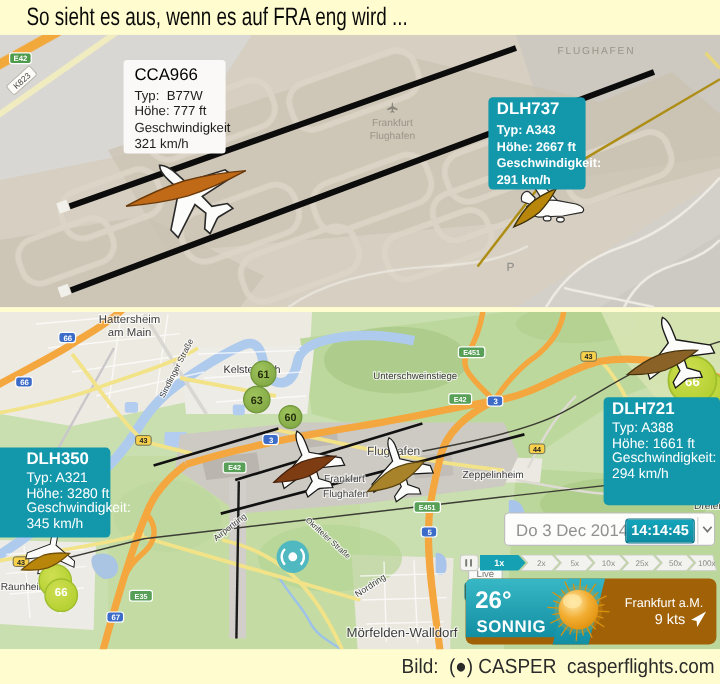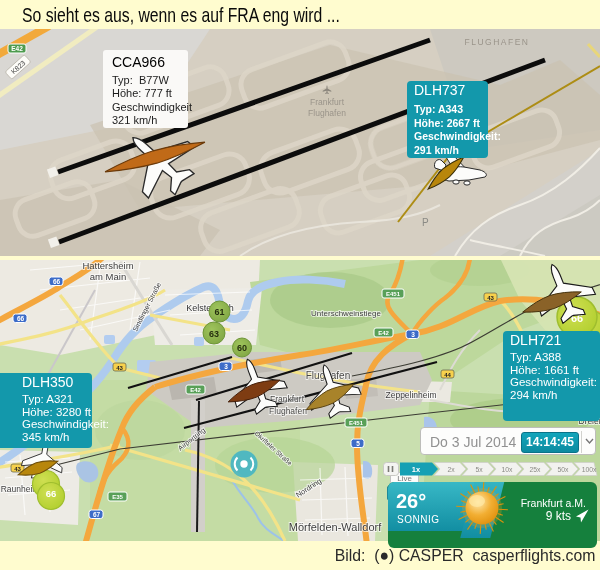--- a/index.html
+++ b/index.html
@@ -1,20 +1,20 @@
 <!DOCTYPE html>
 <html><head><meta charset="utf-8">
 <style>
   html,body{margin:0;padding:0;}
   body{width:600px;height:570px;background:#fffccf;font-family:"Liberation Sans",sans-serif;overflow:hidden;}
   #page{position:relative;width:600px;height:570px;}
   #title{position:absolute;left:22px;top:3px;font-size:21px;color:#0a0a0a;white-space:nowrap;transform:scaleX(0.75);transform-origin:0 0;}
   #mapsvg{position:absolute;left:0;top:0;}
   .ibox{position:absolute;background:#1398ab;color:#fff;border-radius:4px;padding:3px 0 0 7px;font-size:11.5px;line-height:12.4px;box-sizing:border-box;white-space:nowrap;}
-  .ibox .t{display:block;font-size:14px;font-weight:normal;margin:0 0 5px 0;}
+  .ibox .t{display:block;font-size:14px;font-weight:bold;margin:0 0 5px 0;}
   .ibox.bold{font-weight:bold;font-size:10.5px;line-height:13.8px;}
   #cca{position:absolute;left:103px;top:50px;width:85px;height:78px;background:#faf9f7;color:#1c1c1c;border-radius:3px;font-size:11px;line-height:13.2px;padding:6px 0 0 9px;white-space:nowrap;box-sizing:border-box;}
   #cca .t{display:block;color:#000;font-size:14px;margin-bottom:5px;}
   #dlh737{left:407px;top:81px;width:81px;height:77px;}
   #dlh350{left:0px;top:373px;width:92px;height:75px;border-radius:0 4px 4px 0;padding-left:22px;}
   #dlh721{left:503px;top:331px;width:97px;height:90px;}
   
   .wbtn{position:absolute;box-sizing:border-box;border-radius:3px;text-align:center;margin-top:44px;}
   #live{left:390px;top:428px;width:29px;height:13px;background:#fcfcfa;border:1px solid #c2c2c2;color:#777;font-size:8px;line-height:11px;}
   #replay{left:387px;top:441px;width:32px;height:16px;background:#000000;border:1px solid #1d8a9c;color:#fff;font-size:8.5px;line-height:14px;}
@@ -298,21 +298,21 @@
     </g>
   </g>
   </svg>
   <div id="cca"><span class="t">CCA966</span>Typ:&nbsp; B77W<br>Höhe: 777 ft<br>Geschwindigkeit<br>321 km/h</div>
   <div id="dlh737" class="ibox bold"><span class="t">DLH737</span>Typ: A343<br>Höhe: 2667 ft<br>Geschwindigkeit:<br>291 km/h</div>
   <div id="dlh350" class="ibox"><span class="t">DLH350</span>Typ: A321<br>Höhe: 3280 ft<br>Geschwindigkeit:<br>345 km/h</div>
   <div id="dlh721" class="ibox"><span class="t">DLH721</span>Typ: A388<br>Höhe: 1661 ft<br>Geschwindigkeit:<br>294 km/h</div>
   <div id="live" class="wbtn">Live</div>
   <div id="replay" class="wbtn">Replay</div>
   <div id="datebar">
-    <span class="d">Do 3 Jul 2014</span>
+    <span class="d">Do 3 Dec 2014</span>
     <span class="tm">14:14:45</span>
     <span class="sep"></span>
     <svg class="chv" width="10" height="8">
         <path d="M1,1 L4.5,5 L8,1" stroke="#777" stroke-width="1.4" fill="none"></path>
       </svg>
   </div>
   <svg style="position:absolute;left:383px;top:462px" width="215" height="15" viewBox="0 0 215 15">
     <rect x="0.5" y="0.5" width="15" height="13" rx="3" fill="#f4f4f1" stroke="#c9c9c4"></rect>
     <path d="M5.5,4 L5.5,10 M9.5,4 L9.5,10" stroke="#7a7a74" stroke-width="1.6"></path>
     <path d="M17,0.5 L49,0.5 L55,7 L49,13.5 L17,13.5 L17,7 Z" fill="#16a0b4"></path>
@@ -325,25 +325,25 @@
       <path d="M107,0.5 L133,0.5 L139,7 L133,13.5 L107,13.5 L113,7 Z" fill="#f2f2ef" stroke="#cfcfca" stroke-width="0.8"></path>
       <text x="124" y="9.5">10x</text>
       <path d="M135,0.5 L161,0.5 L167,7 L161,13.5 L135,13.5 L141,7 Z" fill="#f2f2ef" stroke="#cfcfca" stroke-width="0.8"></path>
       <text x="152" y="9.5">25x</text>
       <path d="M163,0.5 L189,0.5 L195,7 L189,13.5 L163,13.5 L169,7 Z" fill="#f2f2ef" stroke="#cfcfca" stroke-width="0.8"></path>
       <text x="180" y="9.5">50x</text>
       <path d="M191,0.5 L211,0.5 L214,13.5 L191,13.5 L197,7 Z" fill="#f2f2ef" stroke="#cfcfca" stroke-width="0.8"></path>
       <text x="206" y="9.5">100x</text>
     </g>
   </svg>
-  <div style="position:absolute;left:388px;top:482px;width:209px;height:66px;border-radius:6px;background:#15803d;overflow:hidden;">
+  <div style="position:absolute;left:388px;top:482px;width:209px;height:55px;border-radius:6px;background:#a16207;overflow:hidden;">
     <div style="position:absolute;left:0;top:0;width:88px;height:49px;background:linear-gradient(#38b8c6,#128ea2);"></div>
     <div style="position:absolute;left:80px;top:-6px;width:30px;height:62px;background:linear-gradient(#38b8c6,#128ea2);transform:skewX(-14deg);"></div>
     <div style="position:absolute;left:8px;top:8px;font-size:20px;font-weight:bold;color:#fff;">26°</div>
-    <div style="position:absolute;left:9px;top:32px;font-size:10px;font-weight:normal;color:#fff;letter-spacing:0.5px;">SONNIG</div>
+    <div style="position:absolute;left:9px;top:32px;font-size:14px;font-weight:bold;color:#fff;letter-spacing:0.5px;">SONNIG</div>
     <svg style="position:absolute;left:64px;top:-2px" width="62" height="58" viewBox="0 0 62 58">
       <circle cx="30" cy="28" r="20" fill="#f0a520" opacity="0.25"></circle>
       <g stroke="#d9920d" stroke-width="1.1">
           <path d="M46.5,29.2 L55.9,29.8"></path>
           <path d="M45.6,33.4 L50.8,35.2"></path>
           <path d="M43.7,37.2 L51.6,42.5"></path>
           <path d="M40.8,40.5 L44.4,44.6"></path>
           <path d="M37.2,42.8 L41.4,51.4"></path>
           <path d="M33.1,44.2 L34.2,49.6"></path>
           <path d="M28.8,44.5 L28.2,53.9"></path>

